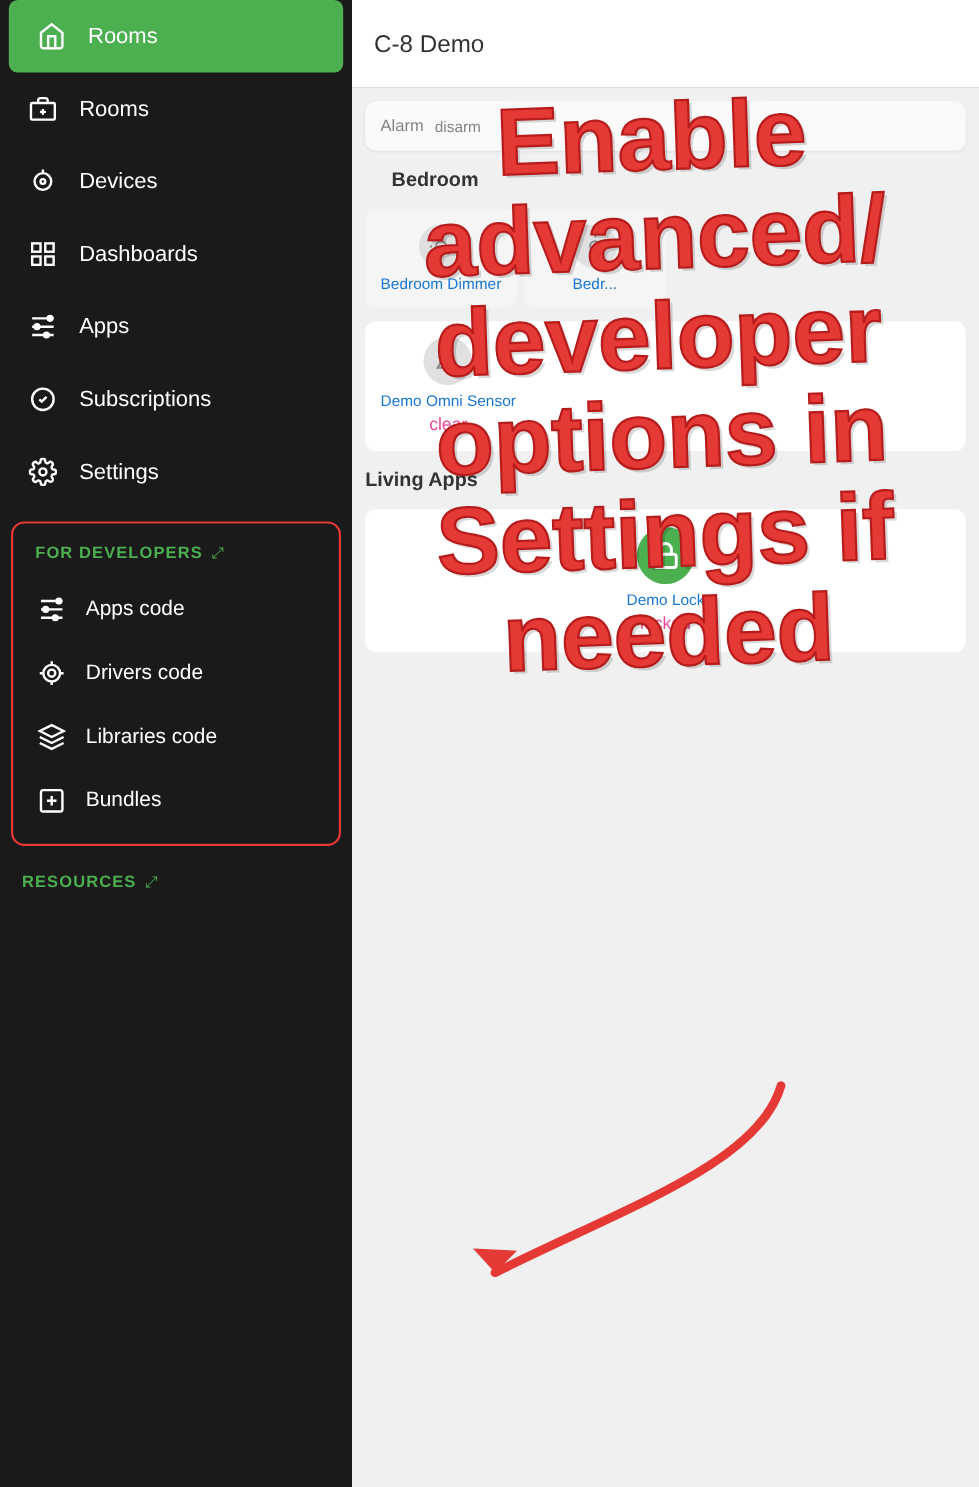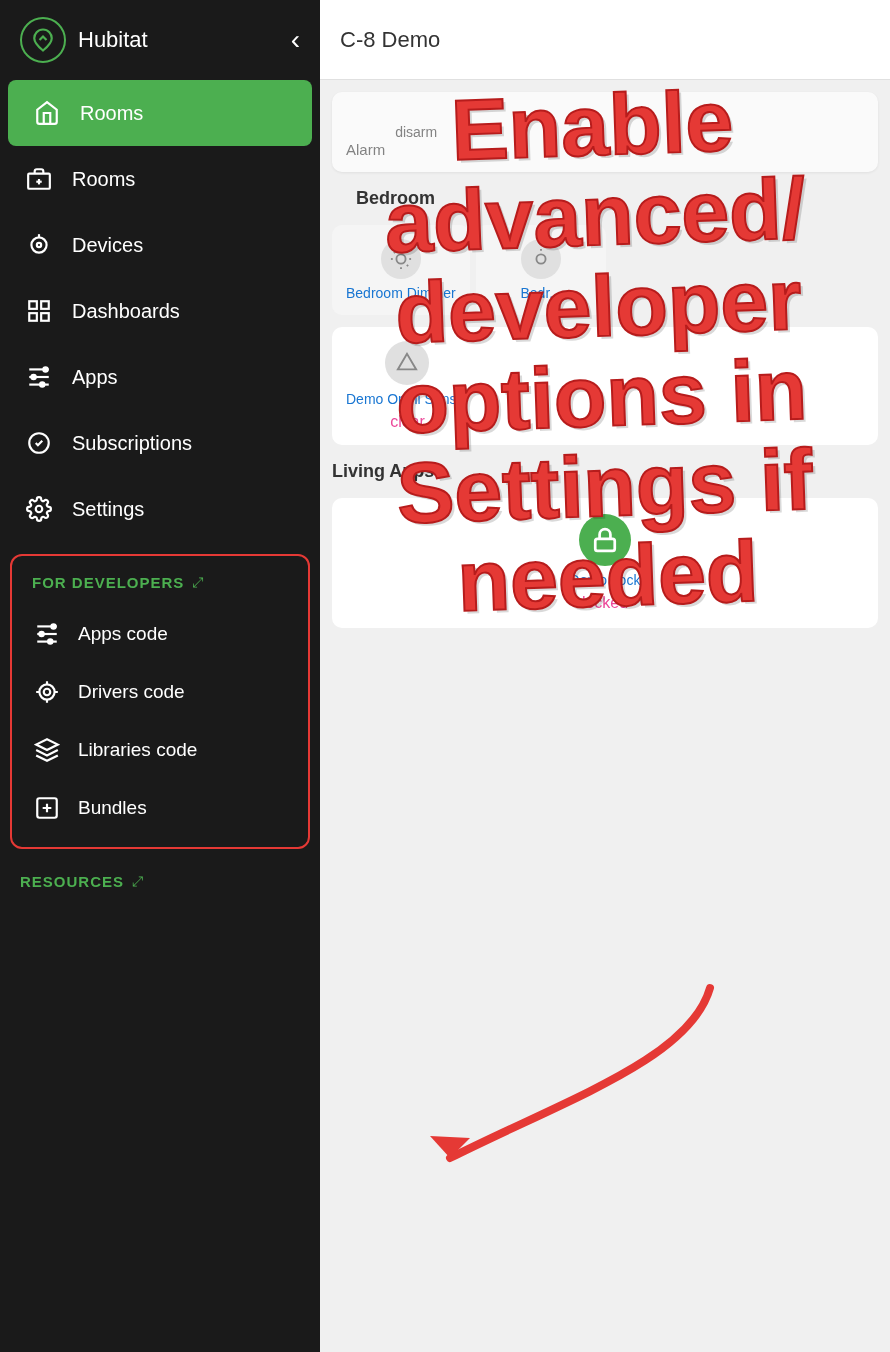--- a/index.html
+++ b/index.html
@@ -252,32 +252,20 @@
     .badge-subtitle {
       font-size: 13px;
       color: #666;
     }
   </style>
 </head>
 <body>
 
 <div class="sidebar">
 
-  <div class="sidebar-header">
-    <div class="sidebar-logo">
-      <div class="logo-icon">
-        <svg viewBox="0 0 32 32" fill="none" xmlns="http://www.w3.org/2000/svg">
-          <path d="M16 4 C10 4 6 9 6 14 C6 20 16 28 16 28 C16 28 26 20 26 14 C26 9 22 4 16 4Z" stroke="#4caf50" stroke-width="2.5" fill="none"></path>
-          <path d="M12 16 L16 12 L20 16" stroke="#4caf50" stroke-width="2.5" fill="none"></path>
-        </svg>
-      </div>
-      <span class="logo-text">Hubitat</span>
-    </div>
-    <span class="back-arrow">‹</span>
-  </div>
 
   <div class="nav-item active">
     <div class="nav-icon">
       <svg viewBox="0 0 24 24">
           <path d="M3 9l9-7 9 7v11a2 2 0 01-2 2H5a2 2 0 01-2-2z"></path>
           <polyline points="9,22 9,12 15,12 15,22"></polyline>
         </svg>
     </div>
     <span>Rooms</span>
   </div>
@@ -413,21 +401,21 @@
 <div class="main-content">
 
   <div class="main-header">
     <span class="main-title">C-8 Demo</span>
   </div>
 
   <div class="content-area">
 
     <div class="card" style="opacity:0.7;">
       <div style="display:flex; gap:10px; align-items:center;">
-        <div style="color:#555; font-size:15px;margin-top:35px;">Alarm</div>
+        <div style="color:#555; font-size:15px;">Alarm</div>
         <span style="color:#555; font-size:14px;">disarm</span>
       </div>
     </div>
 
     <div style="font-size:18px; font-weight:600; color:#333; padding:4px 0;margin-left:24px;">Bedroom</div>
 
     <div style="display:flex; gap:6px;">
       <div class="device-card">
         <div style="width:40px;height:40px;border-radius:50%;background:#e0e0e0;display:flex;align-items:center;justify-content:center;">
           <svg width="22" height="22" viewBox="0 0 24 24" fill="none" stroke="#888" stroke-width="2">

